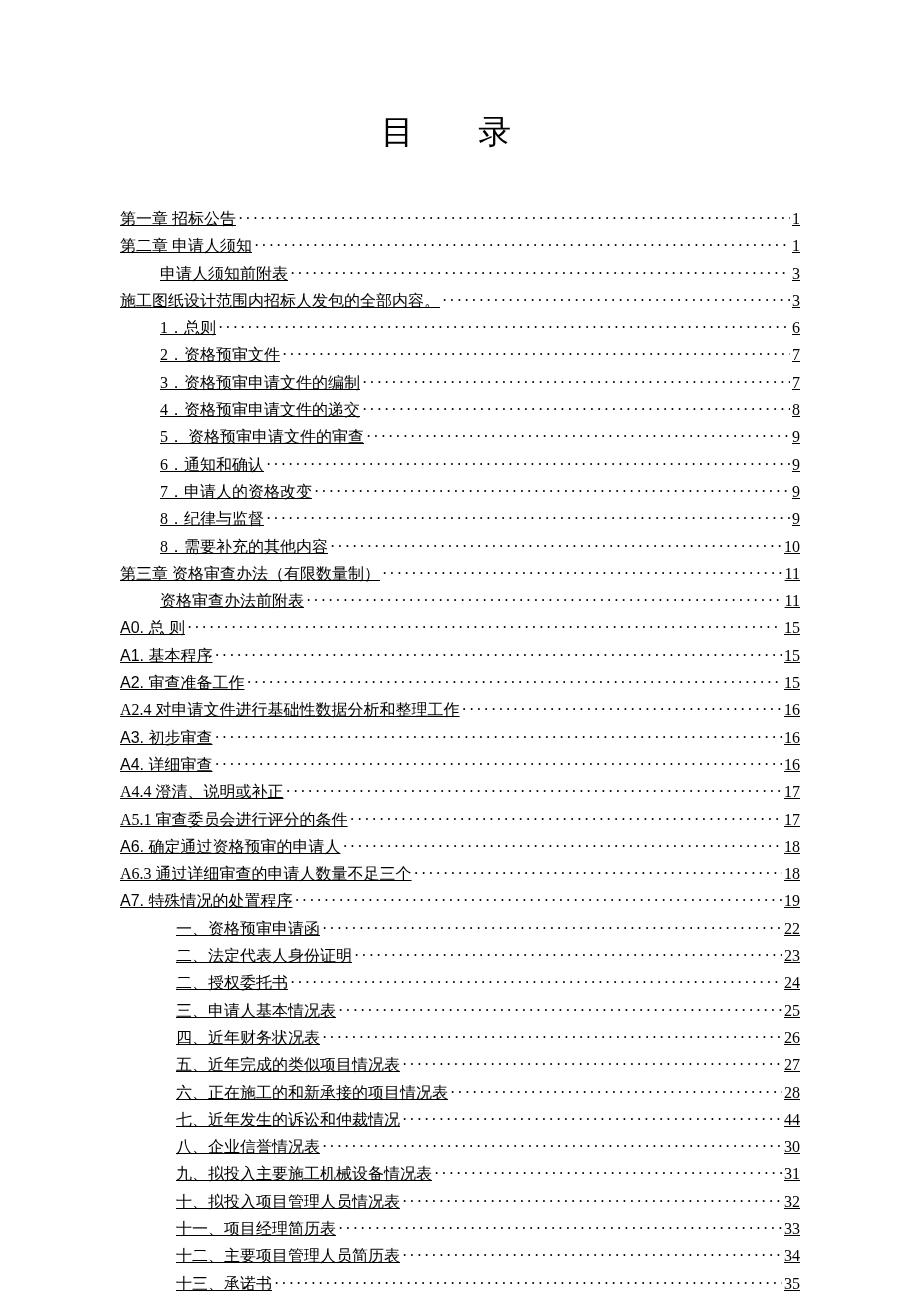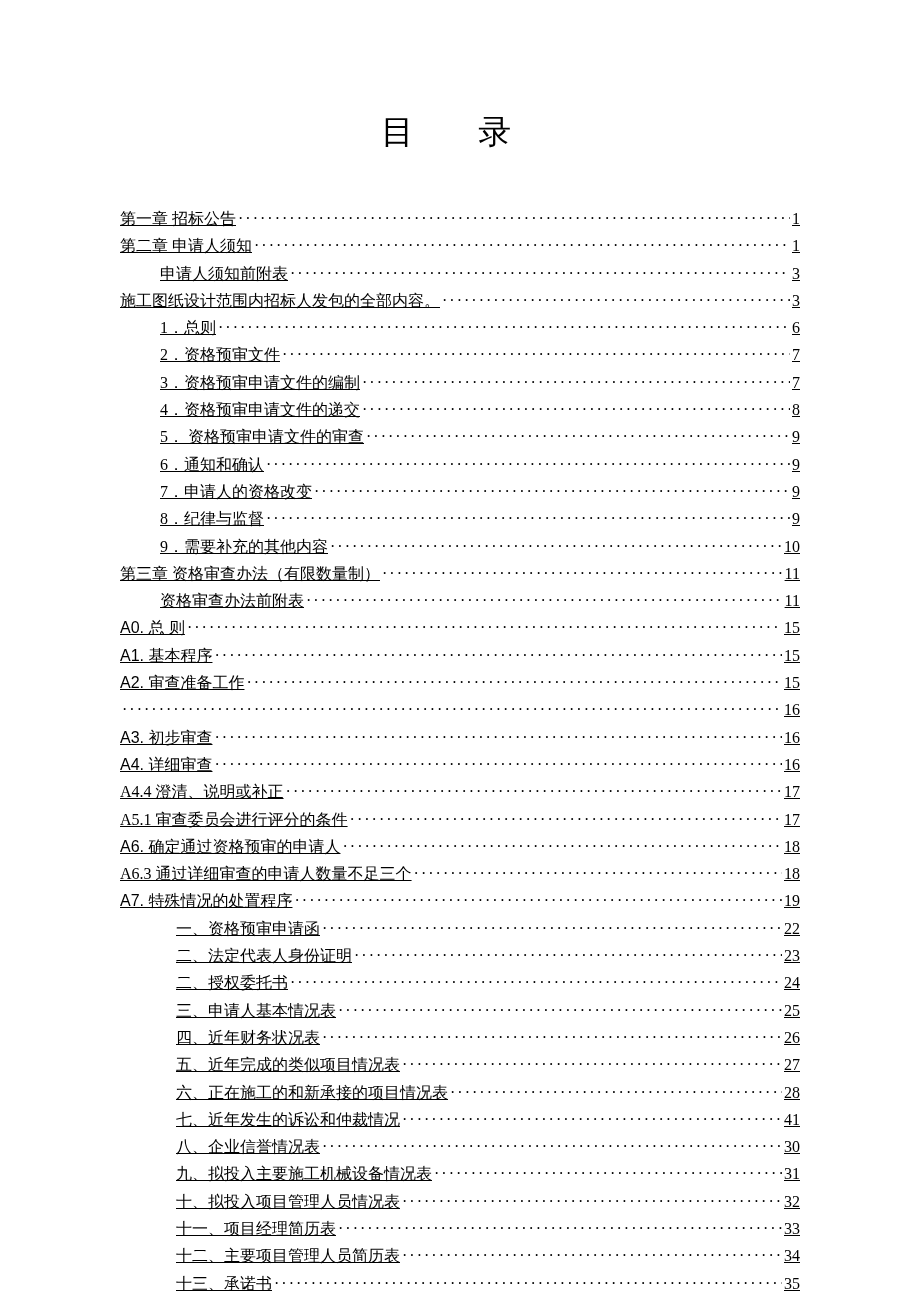--- a/index.html
+++ b/index.html
@@ -120,21 +120,21 @@
       <span class="toc-label">7．申请人的资格改变</span>
       <span class="toc-dots"></span>
       <span class="toc-page">9</span>
     </div>
     <div class="toc-line indent-2">
       <span class="toc-label">8．纪律与监督</span>
       <span class="toc-dots"></span>
       <span class="toc-page">9</span>
     </div>
     <div class="toc-line indent-2">
-      <span class="toc-label">9．需要补充的其他内容</span>
+      <span class="toc-label">8．需要补充的其他内容</span>
       <span class="toc-dots"></span>
       <span class="toc-page">10</span>
     </div>
     <div class="toc-line indent-0">
       <span class="toc-label">第三章    资格审查办法（有限数量制）</span>
       <span class="toc-dots"></span>
       <span class="toc-page">11</span>
     </div>
     <div class="toc-line indent-1">
       <span class="toc-label">资格审查办法前附表</span>
@@ -150,20 +150,21 @@
       <span class="toc-label">A1.  基本程序</span>
       <span class="toc-dots"></span>
       <span class="toc-page">15</span>
     </div>
     <div class="toc-line indent-0 bold">
       <span class="toc-label">A2.  审查准备工作</span>
       <span class="toc-dots"></span>
       <span class="toc-page">15</span>
     </div>
     <div class="toc-line indent-0">
+      <span class="toc-label">A2.4 对申请文件进行基础性数据分析和整理工作</span>
       <span class="toc-dots"></span>
       <span class="toc-page">16</span>
     </div>
     <div class="toc-line indent-0 bold">
       <span class="toc-label">A3.  初步审查</span>
       <span class="toc-dots"></span>
       <span class="toc-page">16</span>
     </div>
     <div class="toc-line indent-0 bold">
       <span class="toc-label">A4.  详细审查</span>
@@ -226,21 +227,21 @@
       <span class="toc-page">27</span>
     </div>
     <div class="toc-line indent-3">
       <span class="toc-label">六、正在施工的和新承接的项目情况表</span>
       <span class="toc-dots"></span>
       <span class="toc-page">28</span>
     </div>
     <div class="toc-line indent-3">
       <span class="toc-label">七、近年发生的诉讼和仲裁情况</span>
       <span class="toc-dots"></span>
-      <span class="toc-page">41</span>
+      <span class="toc-page">44</span>
     </div>
     <div class="toc-line indent-3">
       <span class="toc-label">八、企业信誉情况表</span>
       <span class="toc-dots"></span>
       <span class="toc-page">30</span>
     </div>
     <div class="toc-line indent-3">
       <span class="toc-label">九、拟投入主要施工机械设备情况表</span>
       <span class="toc-dots"></span>
       <span class="toc-page">31</span>

